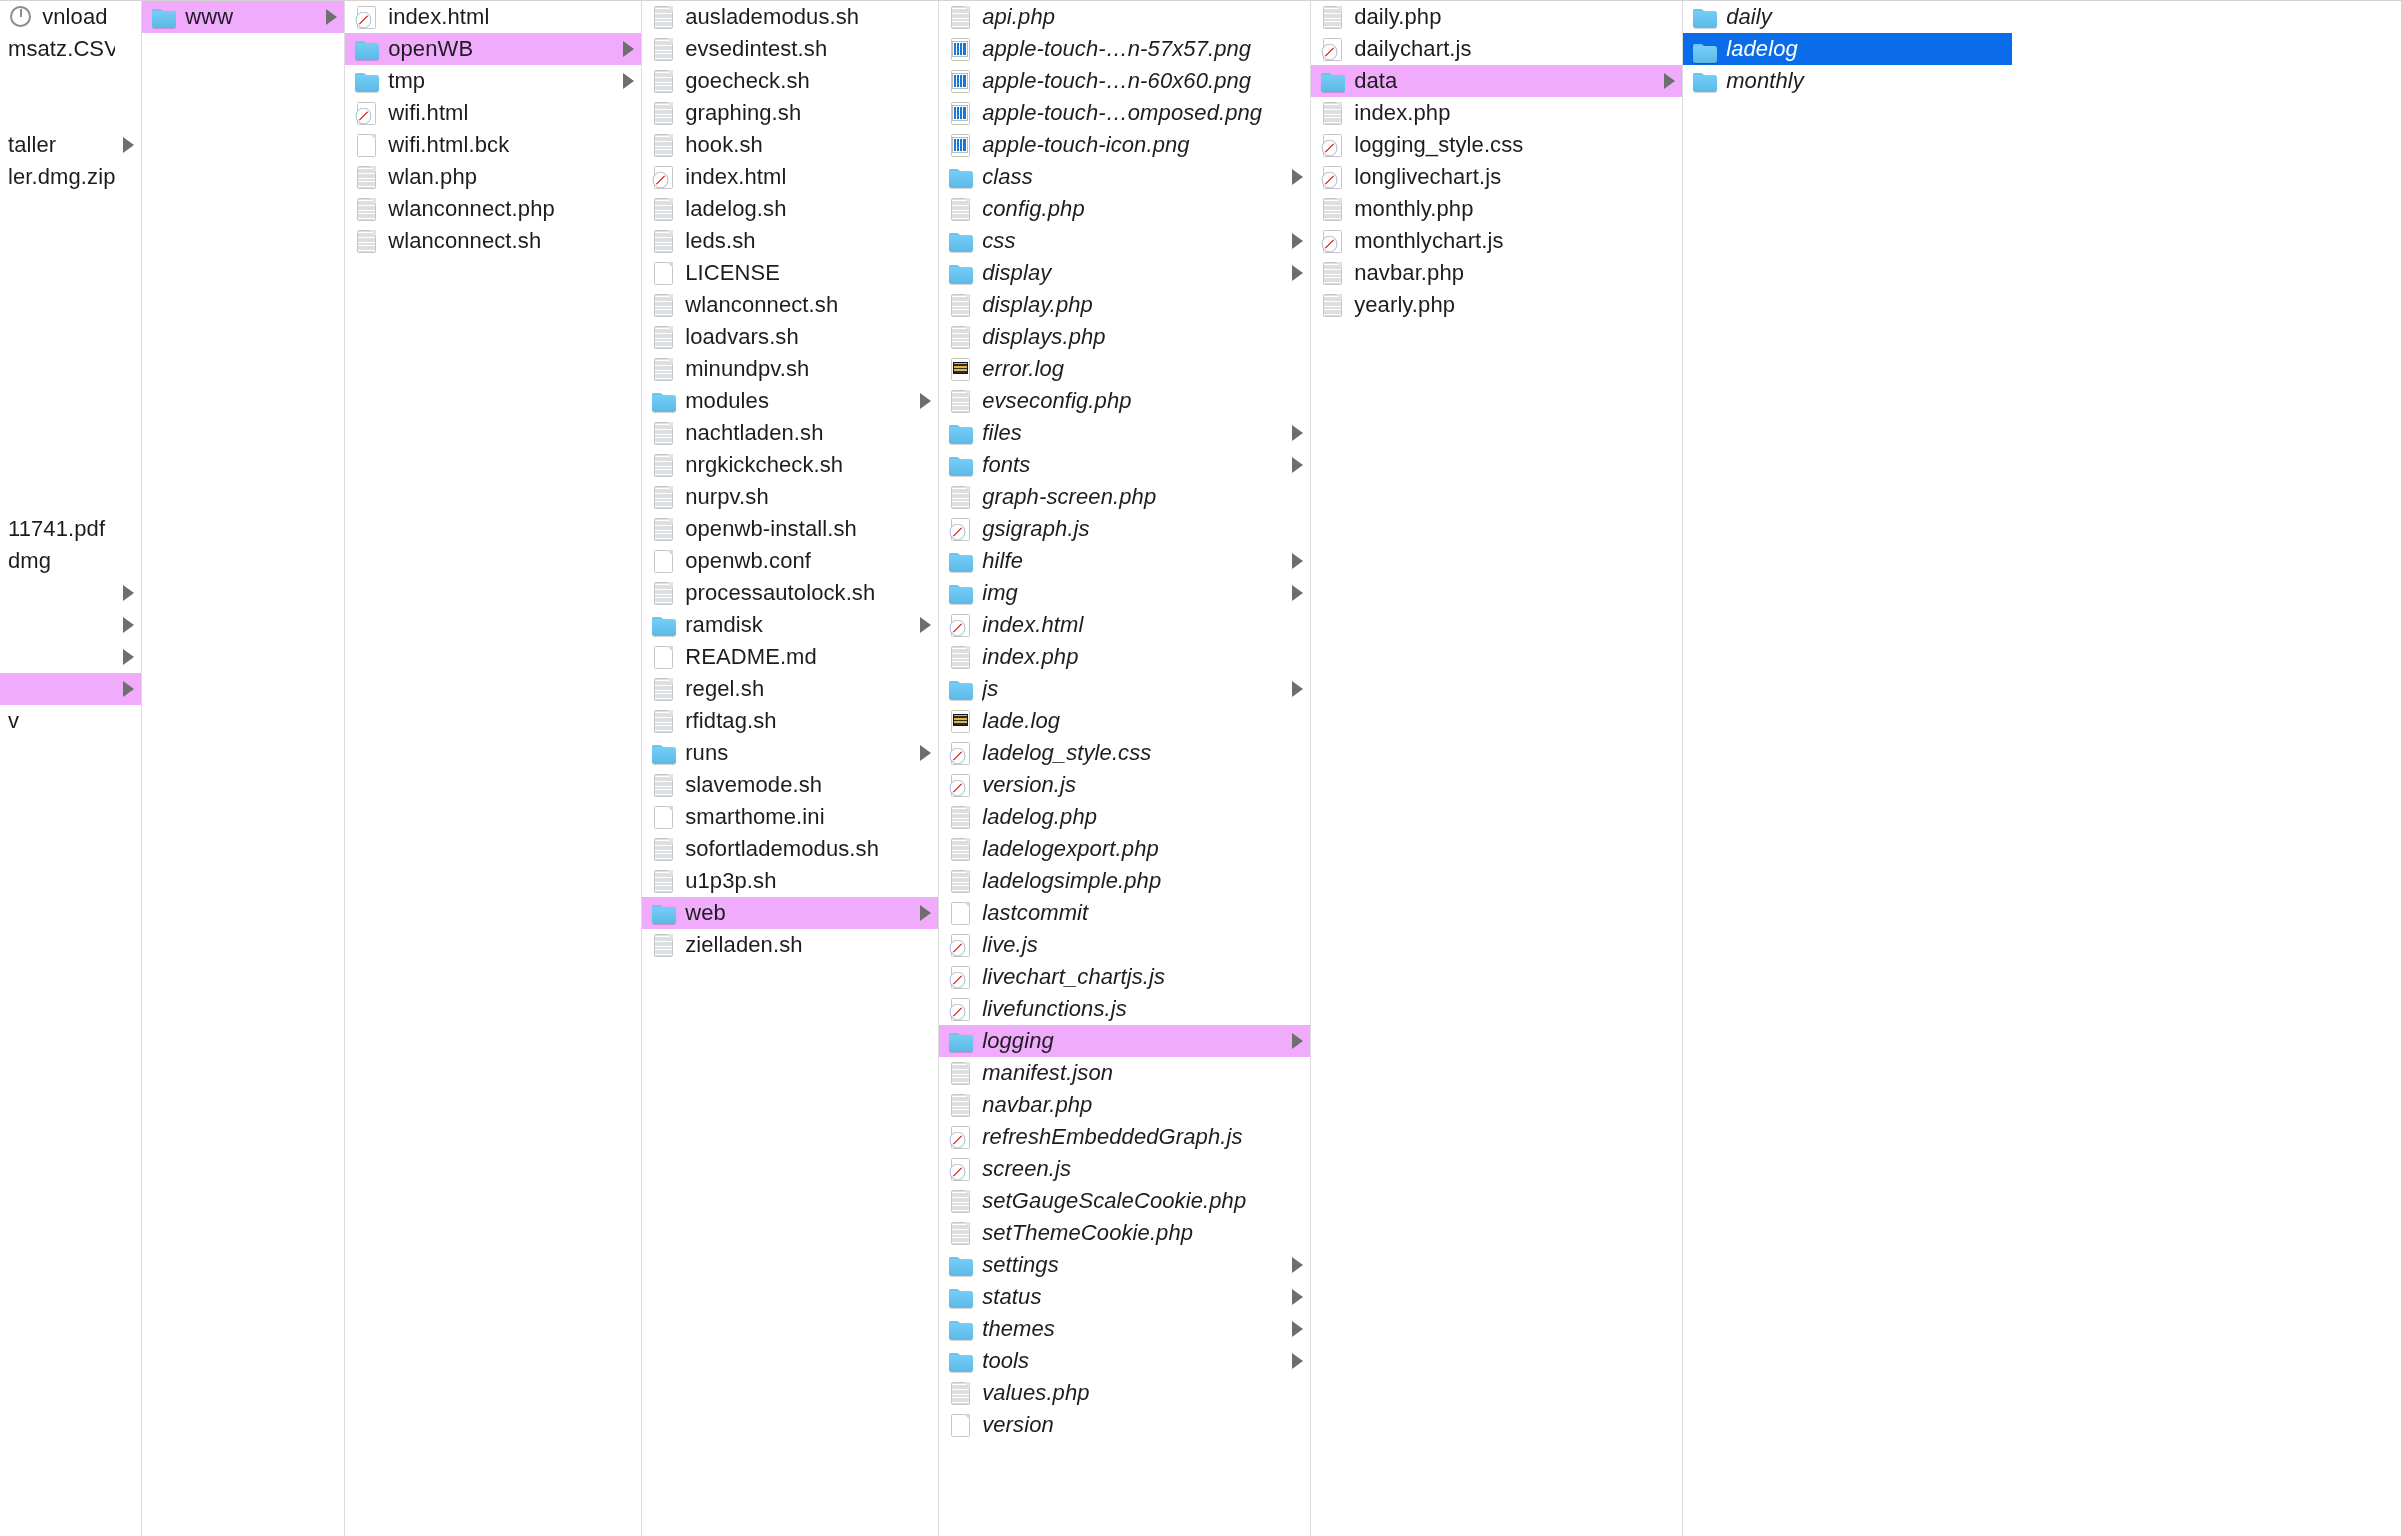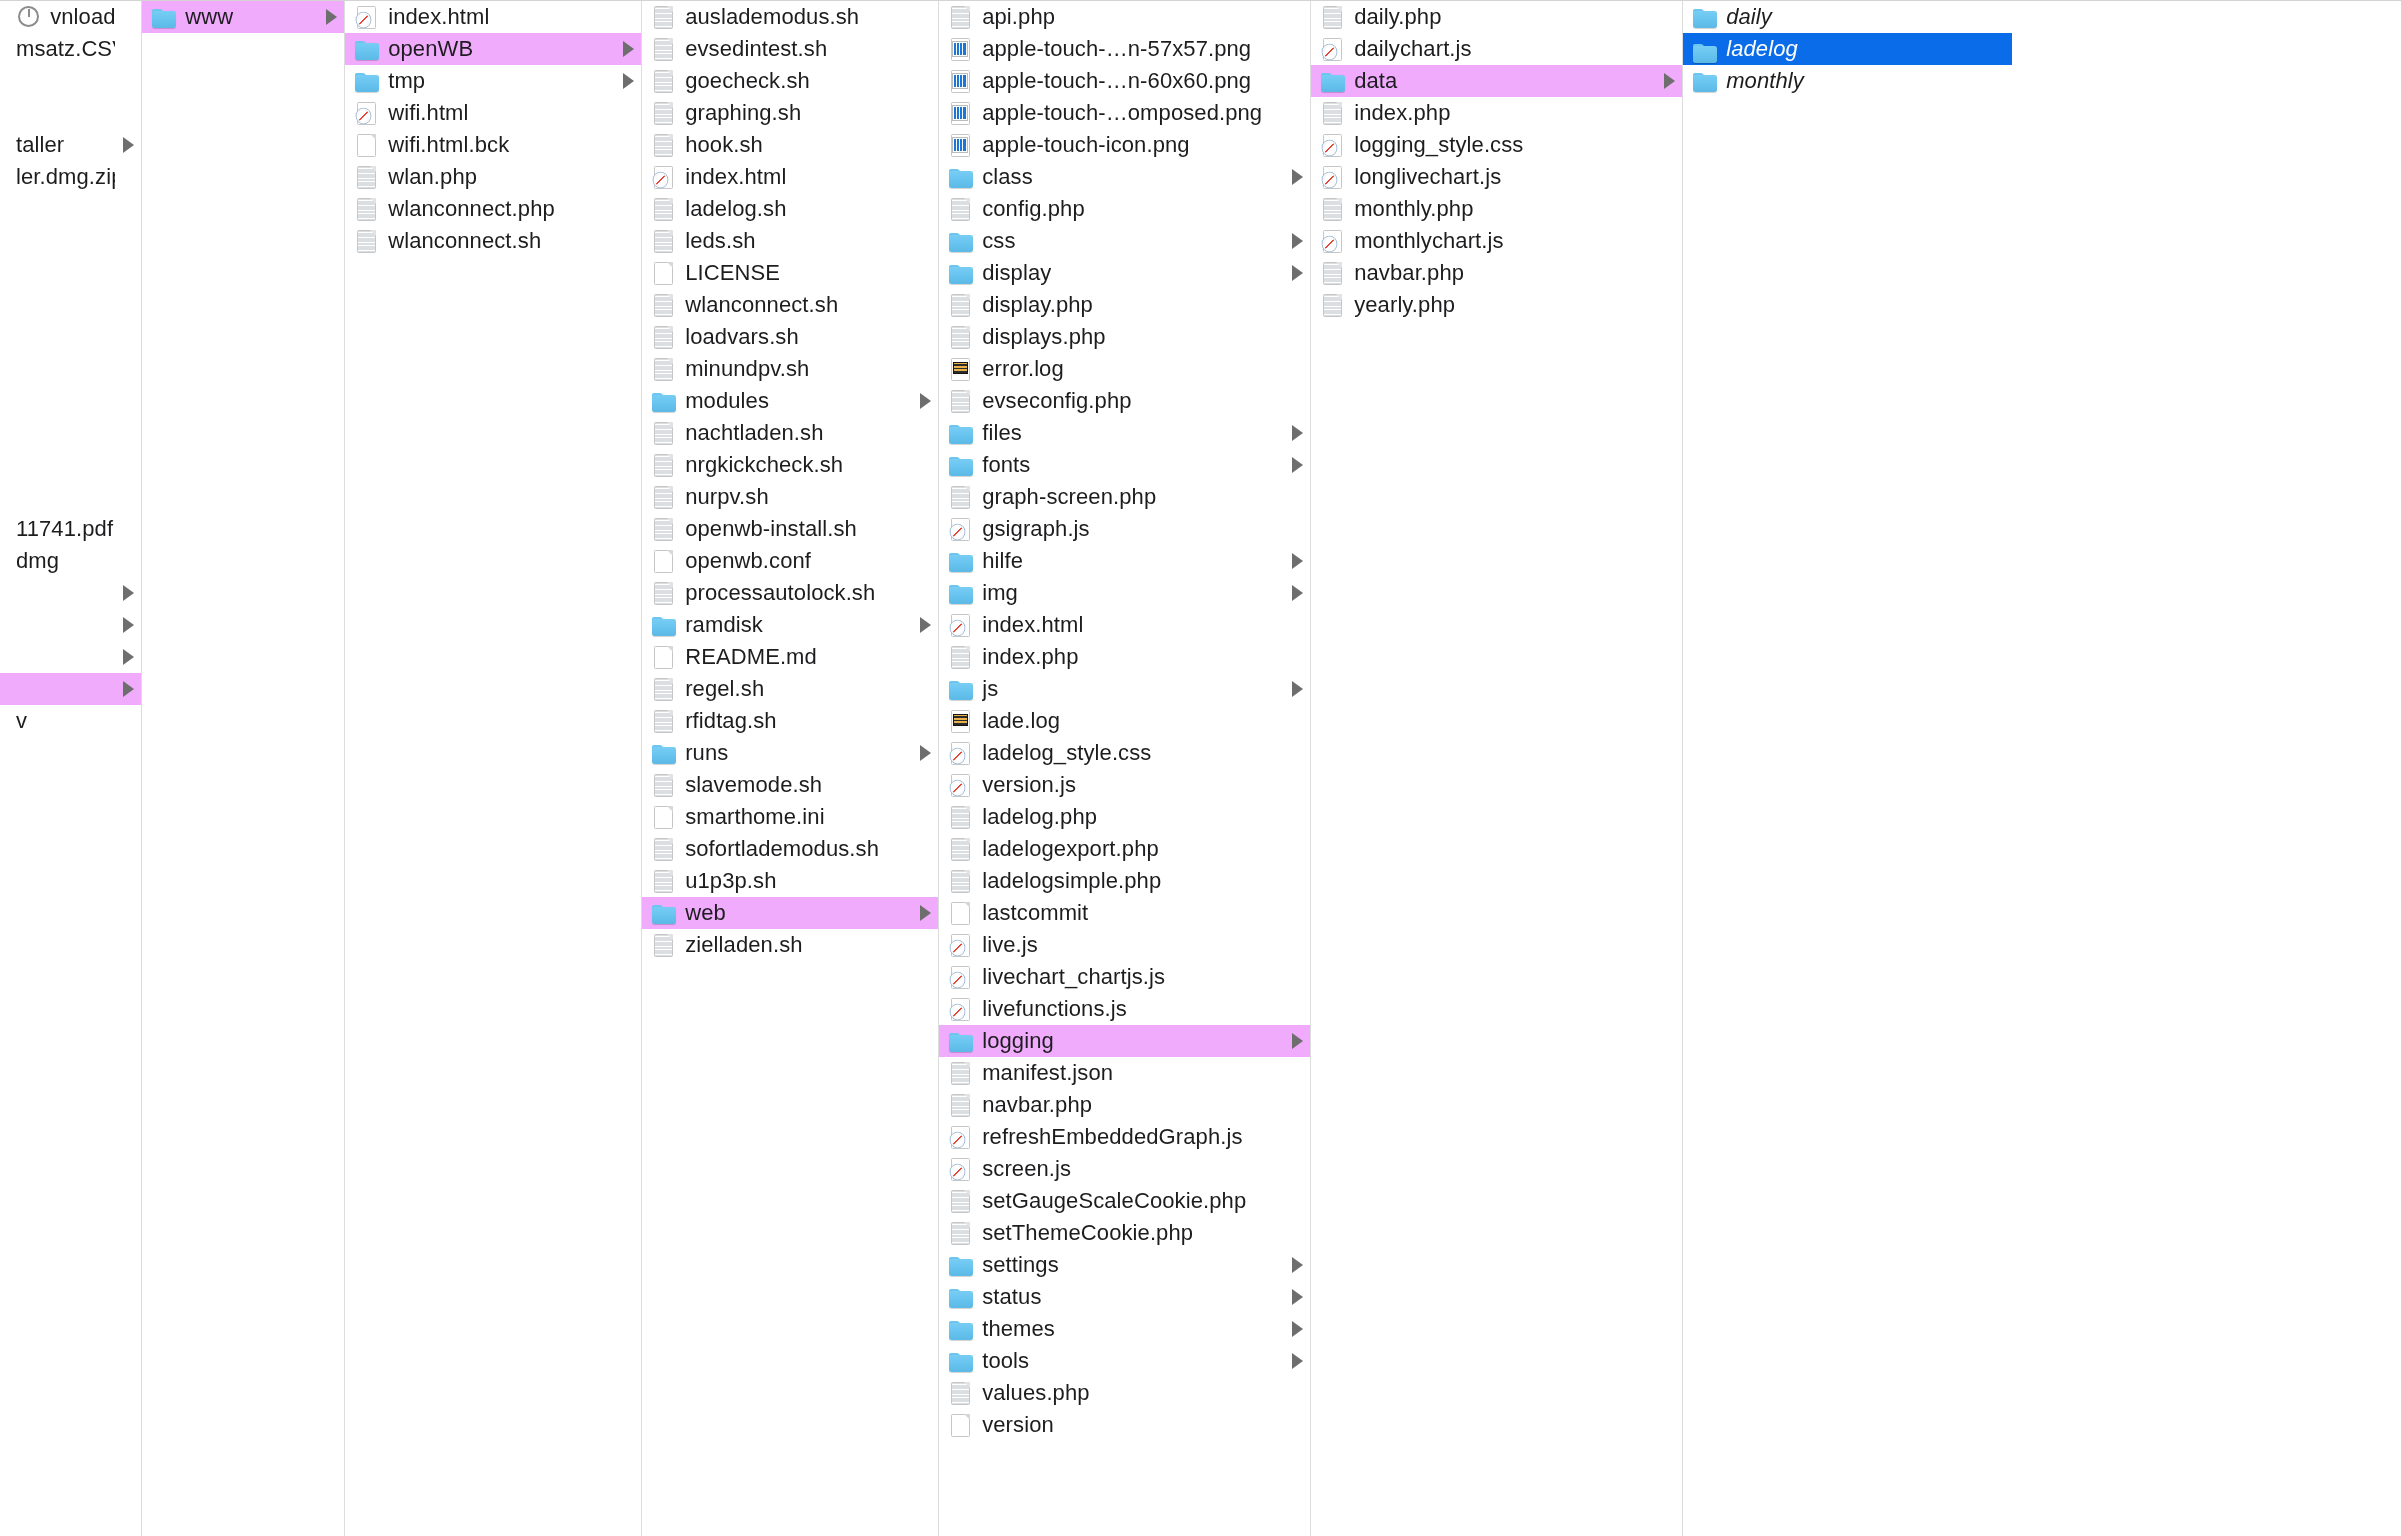--- a/index.html
+++ b/index.html
@@ -262,21 +262,21 @@
   }
   .ic-clock::after {
     content: "";
     position: absolute;
     left: 11.8px; top: 5px;
     width: 2.3px; height: 8.2px;
     background: #8c8c8c;
   }
 
   
-  .col-clipped .row { padding-left: 16px; }
+  .col-clipped .row { padding-left: 8px; }
   .col-clipped .row-label {
     font-size: 22px;
     margin-left: 0;
   }
 </style>
 </head>
 <body>
 
 <div id="finder">
     <div class="column col-clipped" style="width: 142px;">
@@ -576,21 +576,21 @@
           <span class="row-label">web</span>
           <span class="disclosure"></span>
         </li>
         <li class="row">
           <span class="row-icon ic-text"></span>
           <span class="row-label">zielladen.sh</span>
           <span class="disclosure hidden"></span>
         </li>
       </ul>
     </div>
-    <div class="column" style="width: 372px;">
+    <div class="column" style="width: 372px; font-style: italic;">
       <ul class="col-list">
         <li class="row">
           <span class="row-icon ic-text"></span>
           <span class="row-label">api.php</span>
           <span class="disclosure hidden"></span>
         </li>
         <li class="row">
           <span class="row-icon ic-png"></span>
           <span class="row-label">apple-touch-…n-57x57.png</span>
           <span class="disclosure hidden"></span>

